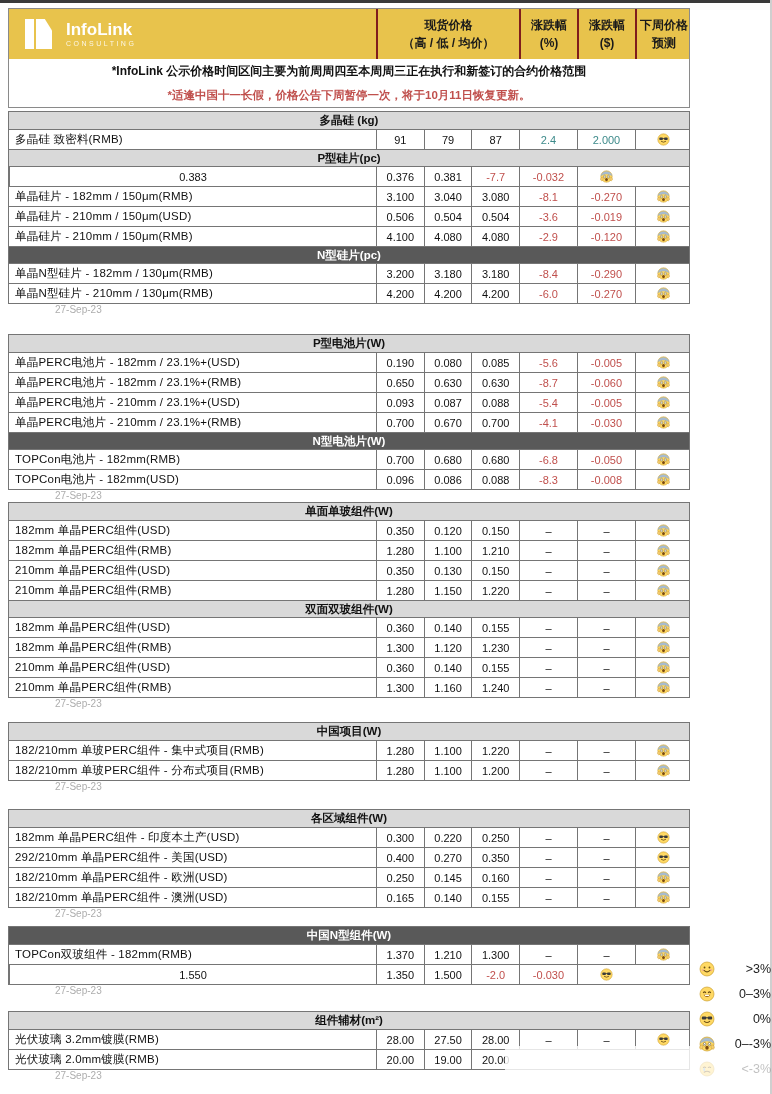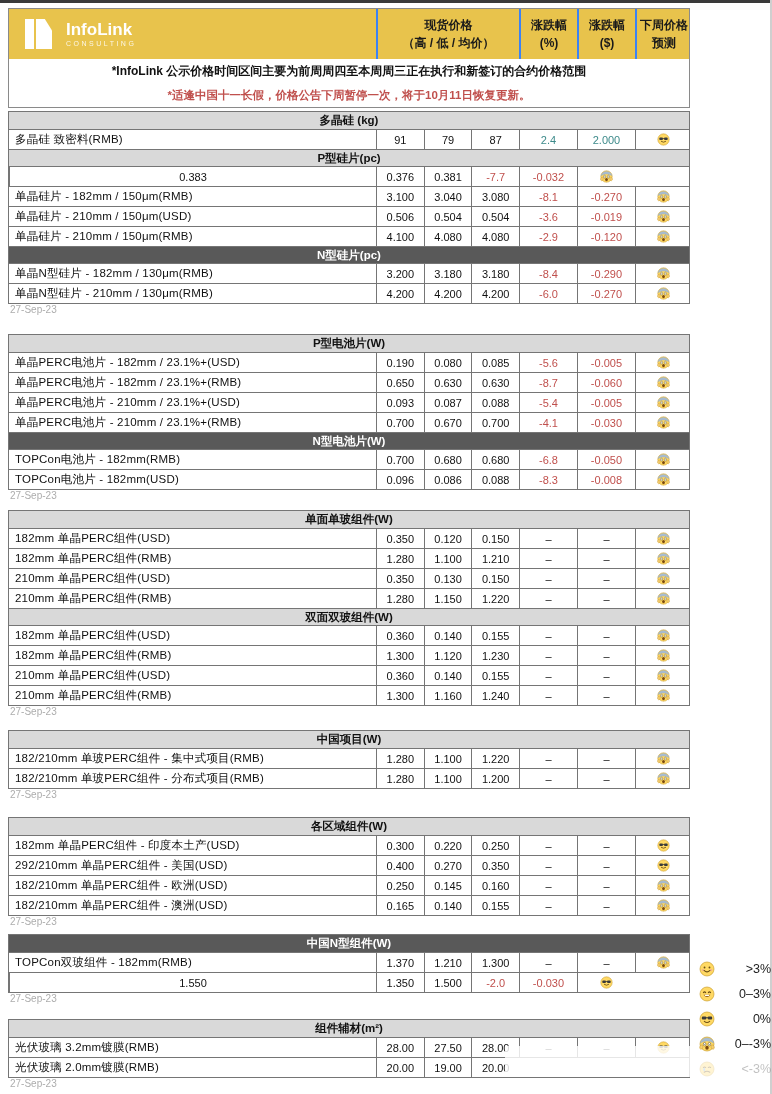--- a/index.html
+++ b/index.html
@@ -10,21 +10,21 @@
   body{background:#fff;}
   .page{position:relative;width:772px;height:1094px;background:#fff;
         font-family:"Liberation Sans","DejaVu Sans",sans-serif;overflow:hidden;padding-left:48px;}
   .top-edge{position:absolute;top:0;left:0;width:772px;height:3px;background:#3a3a3a;}
   .right-edge{position:absolute;top:0;right:0;width:2px;height:1094px;background:#cfcfcf;}
   .content{position:absolute;left:8px;top:8px;width:682px;}
 
   
   .header-block{border:1px solid #8a8a8a;}
   .yellow-header{display:grid;grid-template-columns:367px 143px 58px 58px 56px;background:var(--yellow);height:50px;}
-  .col-head{border-left:2px solid #3b82f6;display:flex;flex-direction:column;justify-content:center;align-items:center;
+  .col-head{border-left:2px solid #7f1d1d;display:flex;flex-direction:column;justify-content:center;align-items:center;
             font-weight:bold;font-size:12px;color:#1a1a1a;line-height:1.5;text-align:center;}
   .logo-cell{display:flex;align-items:center;padding-left:14px;}
   .logo-mark{position:relative;width:34px;height:34px;margin-right:9px;}
   .logo-mark .bar1{position:absolute;left:2px;top:2px;width:9px;height:30px;background:#fff;}
   .logo-mark .bar2{position:absolute;left:13px;top:2px;width:16px;height:30px;background:#fff;
                    clip-path:polygon(0 0,55% 0,100% 38%,100% 100%,0 100%);}
   .logo-text .t1{color:#fff;font-weight:bold;font-size:17px;line-height:1.1;}
   .logo-text .t2{color:rgba(255,255,255,.85);font-size:7px;letter-spacing:2.5px;}
   .note1{height:24px;display:flex;align-items:center;justify-content:center;font-weight:bold;font-size:12px;color:#111;}
   .note2{height:24px;display:flex;align-items:center;justify-content:center;font-weight:bold;font-size:11.5px;color:var(--neg);}
@@ -36,21 +36,21 @@
   .sec-head.dark{background:var(--darkhead);color:#fff;}
   .block > :first-child{border-top:none;}
   .row{display:grid;grid-template-columns:367px 47.7px 47.7px 47.6px 58px 58px 56px;height:20px;border-top:1px solid var(--border);}
   .cell{display:flex;align-items:center;justify-content:center;font-size:11px;color:#111;border-left:1px solid var(--border);overflow:hidden;}
   .cell.label{justify-content:flex-start;padding-left:6px;border-left:none;font-size:11.5px;letter-spacing:.2px;}
   .cell.neg{color:var(--neg);}
   .cell.pos{color:var(--pos);}
   .cell.ghost{border-left:none;}
   .emoji svg{width:13px;height:13px;display:block;}
 
-  .wm{height:12px;font-size:10px;color:var(--wm);padding-left:2px;line-height:12px;}
+  .wm{height:12px;font-size:10px;color:var(--wm);padding-left:2px;line-height:12px;margin-left:45px;}
 
   
   .legend{position:absolute;left:699px;top:956px;}
   .legend-item{display:flex;align-items:center;height:25px;}
   .legend-item .emoji svg{width:16px;height:16px;}
   .legend-item .lg-label{width:50px;text-align:right;font-size:12.5px;color:#222;margin-left:6px;}
   .legend-item.faded{opacity:.28;}
 
   .whiteout{position:absolute;left:505px;top:1046px;width:188px;height:31px;
             background:rgba(255,255,255,.82);pointer-events:none;}
@@ -370,21 +370,21 @@
                 <circle cx="8.4" cy="12.6" r=".7" fill="#333"></circle>
                 <circle cx="15.6" cy="12.6" r=".7" fill="#333"></circle>
                 <ellipse cx="12" cy="17.6" rx="2.6" ry="3" fill="#7a4a12"></ellipse>
                 <ellipse cx="3.5" cy="16.6" rx="2.3" ry="3.3" fill="#F5CE74" stroke="#C99B2A" stroke-width=".7" transform="rotate(18 3.5 16.6)"></ellipse>
                 <ellipse cx="20.5" cy="16.6" rx="2.3" ry="3.3" fill="#F5CE74" stroke="#C99B2A" stroke-width=".7" transform="rotate(-18 20.5 16.6)"></ellipse>
               </svg>
             </div>
           </div>
         </div>
         <div class="wm">27-Sep-23</div>
-        <div class="block" style="margin-top: 8px; text-align: right;">
+        <div class="block" style="margin-top: 0; text-align: right;">
           <div class="sec-head">单面单玻组件(W)</div>
           <div class="row">
             <div class="cell label">182mm 单晶PERC组件(USD)</div>
             <div class="cell num">0.350</div>
             <div class="cell num">0.120</div>
             <div class="cell num">0.150</div>
             <div class="cell ">–</div>
             <div class="cell ">–</div>
             <div class="cell emoji">
               <svg viewBox="0 0 24 24" xmlns="http://www.w3.org/2000/svg">

